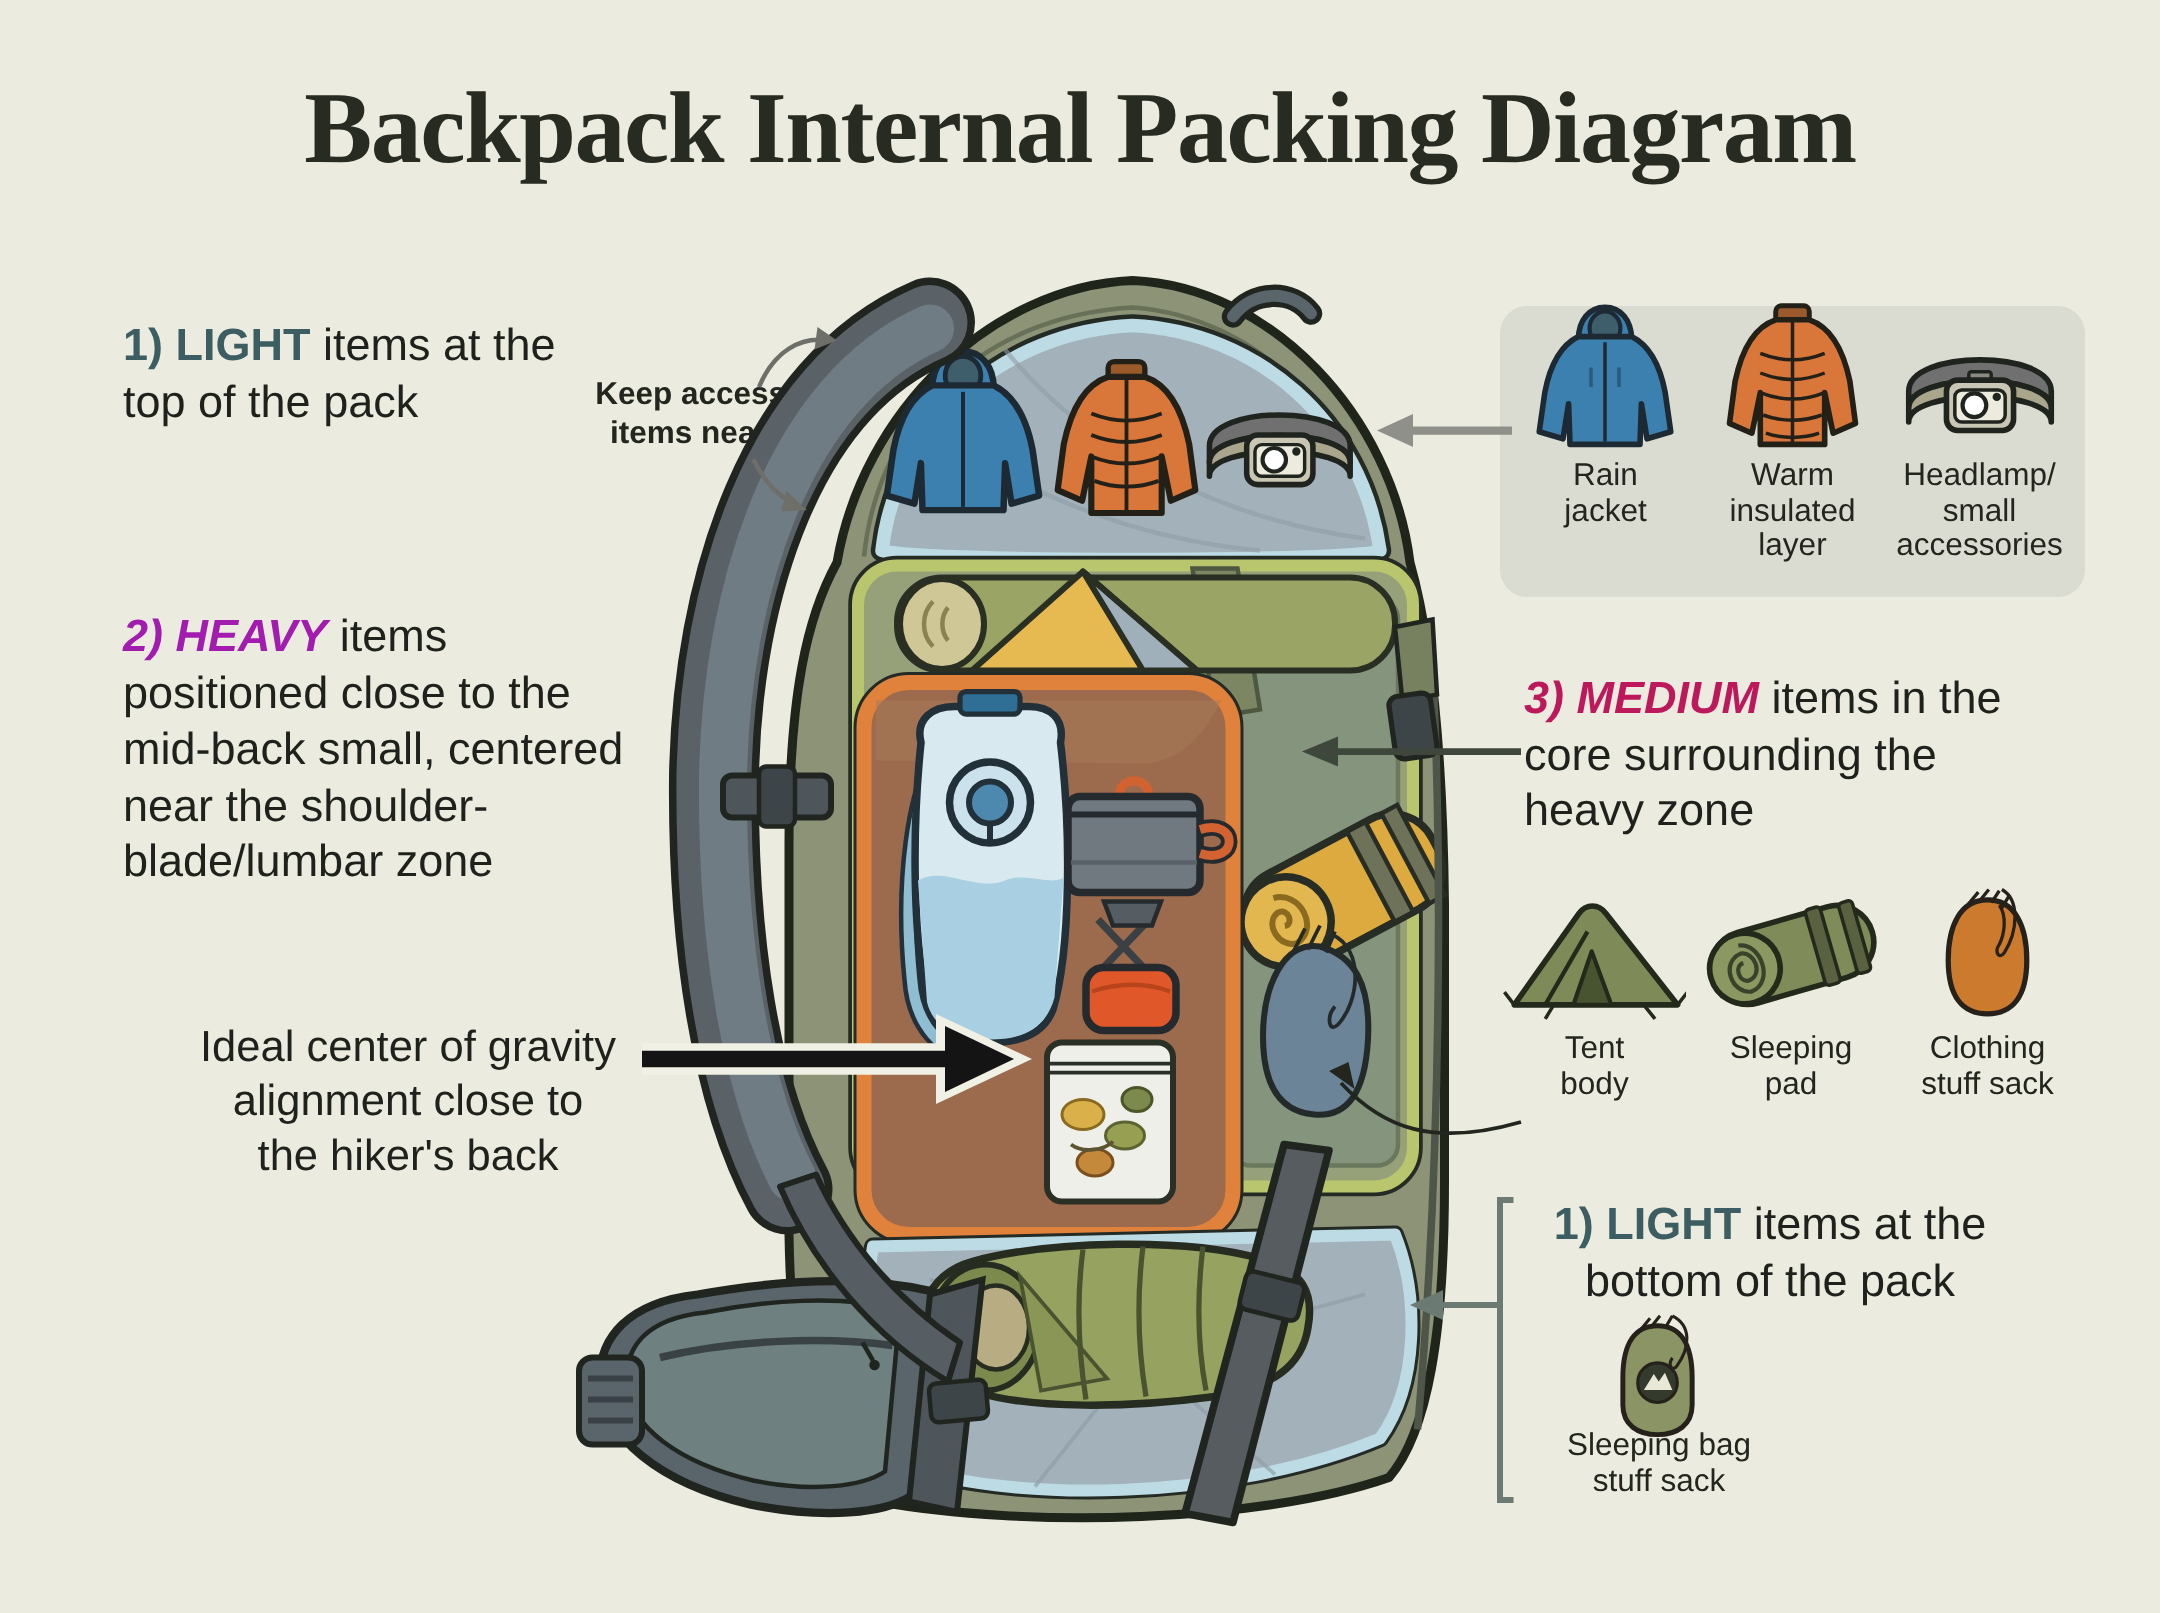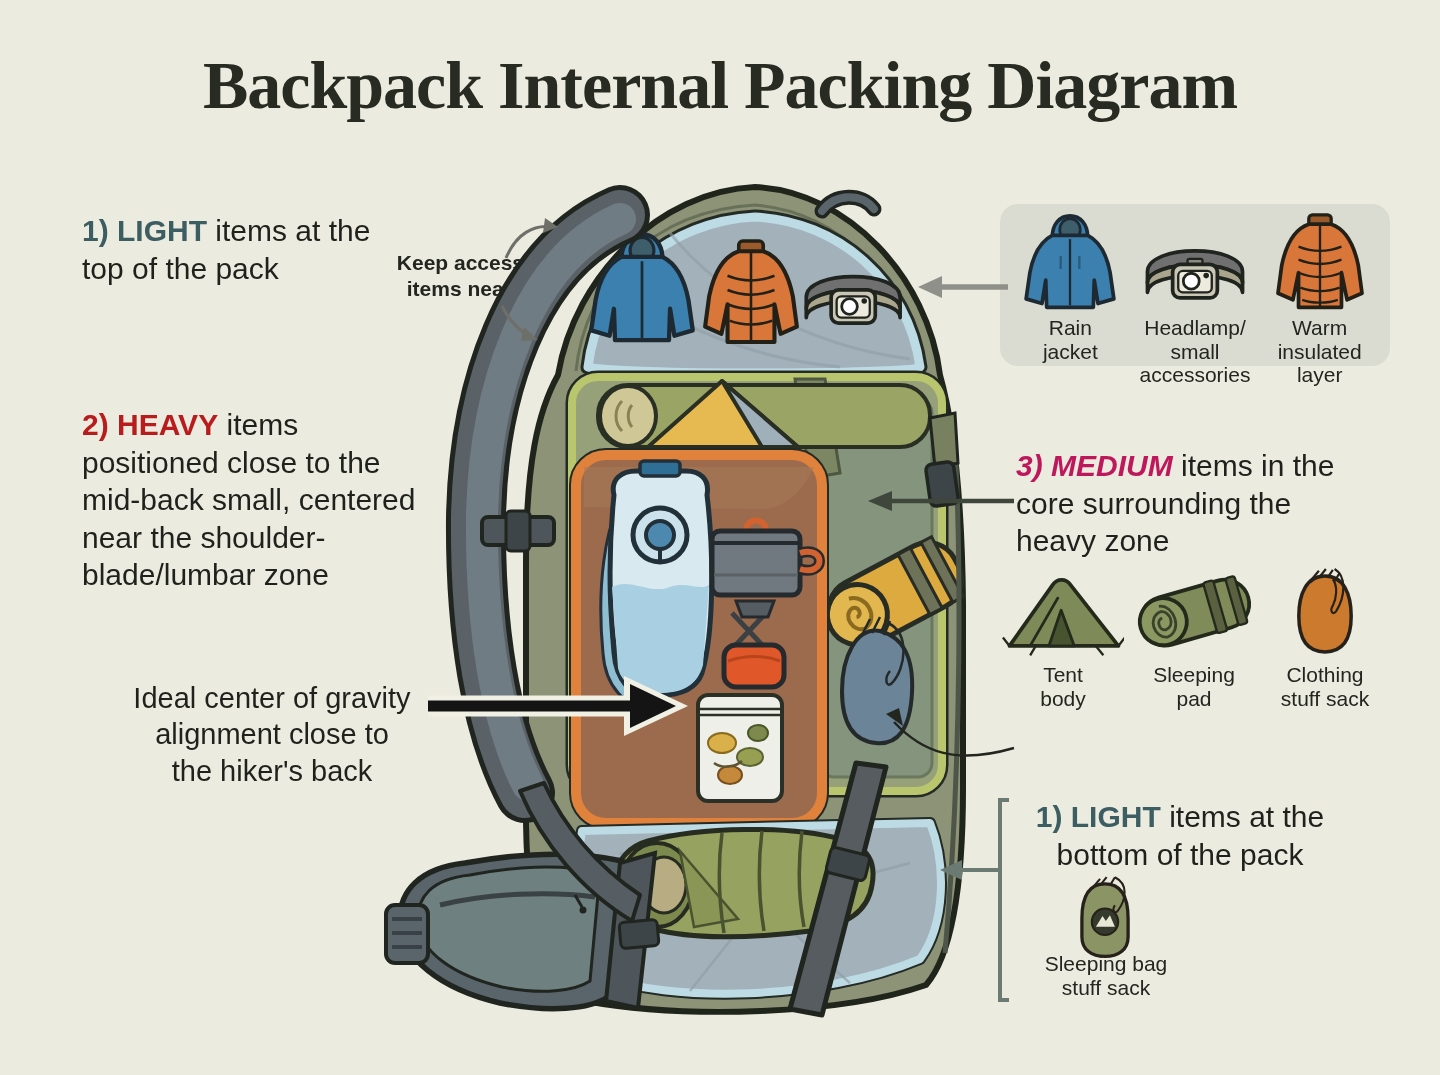--- a/index.html
+++ b/index.html
@@ -2,30 +2,30 @@
 <html><head>
 <meta charset="utf-8">
 <style>
   html,body{margin:0;padding:0;background:#ECEBDF;}
   .canvas{position:relative;width:1440px;height:1075px;background:#ECEBDF;overflow:hidden;
           font-family:"Liberation Sans", sans-serif;color:#1F221C;}
   .title{position:absolute;top:46px;left:0;width:1440px;text-align:center;
          font-family:"Liberation Serif", serif;font-weight:700;font-size:68px;color:#272B22;letter-spacing:-1px;}
   .note{position:absolute;font-size:30px;line-height:1.25;color:#1F221C;}
   .lead-teal{color:#3C5E63;font-weight:700;}
-  .lead-brown{color:#b91c1c;font-weight:700;}
+  .lead-brown{color:#a21caf;font-weight:700;font-style:italic;}
   .lead-olive{color:#be185d;font-weight:700;font-style:italic;}
   .pre{white-space:pre-line;}
   .small-note{position:absolute;font-size:21px;line-height:1.22;font-weight:600;color:#23261F;text-align:center;white-space:pre-line;}
-  .panel{position:absolute;left:1000px;top:204px;width:390px;height:162px;background:#DBDCD1;border-radius:18px;
-         display:flex;align-items:flex-start;justify-content:space-between;padding:11px 8px 8px 8px;box-sizing:border-box;}
+  .panel{position:absolute;left:1000px;top:204px;width:390px;height:194px;background:#DBDCD1;border-radius:18px;
+         display:flex;align-items:flex-start;justify-content:space-between;padding:0 8px 8px 8px;box-sizing:border-box;}
   .panel-col{flex:1 1 0;display:flex;flex-direction:column;align-items:center;}
   .icon-box{height:96px;display:flex;align-items:flex-end;justify-content:center;}
   .icon-label{font-size:21px;line-height:1.12;text-align:center;white-space:pre-line;color:#23261F;margin-top:5px;}
-  .medium-row{position:absolute;left:998px;top:562px;width:392px;display:flex;justify-content:space-between;}
+  .medium-row{position:absolute;left:998px;top:586px;width:392px;display:flex;justify-content:space-between;}
   .medium-col{flex:1 1 0;display:flex;flex-direction:column;align-items:center;}
   .medium-col .icon-box{height:96px;}
   .overlay{position:absolute;left:0;top:0;pointer-events:none;}
   .bottom-sack{position:absolute;left:1072px;top:870px;}
   .bottom-sack-label{position:absolute;left:1006px;top:952px;width:200px;font-size:21px;line-height:1.15;
                      text-align:center;white-space:pre-line;color:#23261F;}
 </style>
 </head>
 <body>
 
@@ -59,46 +59,46 @@
           <path d="M31 24 C19 30 11 43 7 64 L3 92 L20 97 L24 72 L25 101 L75 101 L76 72 L80 97 L97 92 L93 64 C89 43 81 30 69 24 Z" fill="#3B80AE" stroke="#1E2A33" stroke-width="4" stroke-linejoin="round"></path>
           <path d="M50 28 L50 99" stroke="#1E2A33" stroke-width="2.5"></path>
           <path d="M40 46 L40 60 M60 46 L60 60" stroke="#2A5A7C" stroke-width="2.5"></path>
         </svg>
       </div>
       <div class="icon-label">Rain
 jacket</div>
     </div>
     <div class="panel-col">
       <div class="icon-box">
+        <svg width="96" height="98" viewBox="0 0 100 105">
+          <rect x="38" y="2" width="24" height="12" rx="4" fill="#9A5A2B" stroke="#232018" stroke-width="3.5"></rect>
+          <path d="M38 12 C23 17 14 32 9 56 L5 86 L21 93 L27 64 L27 101 L73 101 L73 64 L79 93 L95 86 L91 56 C86 32 77 17 62 12 Z" fill="#D9763A" stroke="#232018" stroke-width="4" stroke-linejoin="round"></path>
+          <path d="M27 36 C42 42 58 42 73 36 M27 50 C42 56 58 56 73 50 M27 64 C42 70 58 70 73 64 M29 80 C42 85 58 85 71 80 M31 93 C42 97 58 97 69 93" stroke="#232018" stroke-width="2.5" fill="none"></path>
+          <path d="M50 13 L50 100" stroke="#232018" stroke-width="2.5"></path>
+        </svg>
+      </div>
+      <div class="icon-label">Warm
+insulated
+layer</div>
+    </div>
+    <div class="panel-col">
+      <div class="icon-box">
         <svg width="112" height="82" viewBox="0 0 120 88">
           <path d="M9 46 C9 16 111 16 111 46 L111 58 C111 32 9 32 9 58 Z" fill="#707070" stroke="#20241F" stroke-width="4" stroke-linejoin="round"></path>
           <path d="M9 58 C9 32 111 32 111 58 L111 68 C111 44 9 44 9 68 Z" fill="#A9A68C" stroke="#20241F" stroke-width="4" stroke-linejoin="round"></path>
           <rect x="52" y="32" width="16" height="8" rx="2" fill="#8B8B82" stroke="#20241F" stroke-width="2.5"></rect>
           <rect x="36" y="38" width="48" height="36" rx="8" fill="#C9C7B4" stroke="#20241F" stroke-width="4"></rect>
           <rect x="42" y="45" width="36" height="23" rx="5" fill="#EDEBDD" stroke="#20241F" stroke-width="2.5"></rect>
           <circle cx="56" cy="56" r="8.5" fill="#FFFFFF" stroke="#20241F" stroke-width="3"></circle>
           <circle cx="72" cy="50" r="3" fill="#20241F"></circle>
         </svg>
       </div>
       <div class="icon-label">Headlamp/
 small
 accessories</div>
-    </div>
-    <div class="panel-col">
-      <div class="icon-box">
-        <svg width="96" height="98" viewBox="0 0 100 105">
-          <rect x="38" y="2" width="24" height="12" rx="4" fill="#9A5A2B" stroke="#232018" stroke-width="3.5"></rect>
-          <path d="M38 12 C23 17 14 32 9 56 L5 86 L21 93 L27 64 L27 101 L73 101 L73 64 L79 93 L95 86 L91 56 C86 32 77 17 62 12 Z" fill="#D9763A" stroke="#232018" stroke-width="4" stroke-linejoin="round"></path>
-          <path d="M27 36 C42 42 58 42 73 36 M27 50 C42 56 58 56 73 50 M27 64 C42 70 58 70 73 64 M29 80 C42 85 58 85 71 80 M31 93 C42 97 58 97 69 93" stroke="#232018" stroke-width="2.5" fill="none"></path>
-          <path d="M50 13 L50 100" stroke="#232018" stroke-width="2.5"></path>
-        </svg>
-      </div>
-      <div class="icon-label">Warm
-insulated
-layer</div>
     </div>
   </div>
 
   <div class="medium-row">
     <div class="medium-col">
       <div class="icon-box">
         <svg width="122" height="88" viewBox="0 0 130 92">
           <path d="M8 80 L54 15 C59 8 68 8 73 15 L124 80 Z" fill="#7E8A57" stroke="#232A1C" stroke-width="4" stroke-linejoin="round"></path>
           <path d="M30 80 L60 28" stroke="#232A1C" stroke-width="3" fill="none"></path>
           <path d="M50 80 L63 42 L77 80 Z" fill="#47542F" stroke="#232A1C" stroke-width="3" stroke-linejoin="round"></path>

